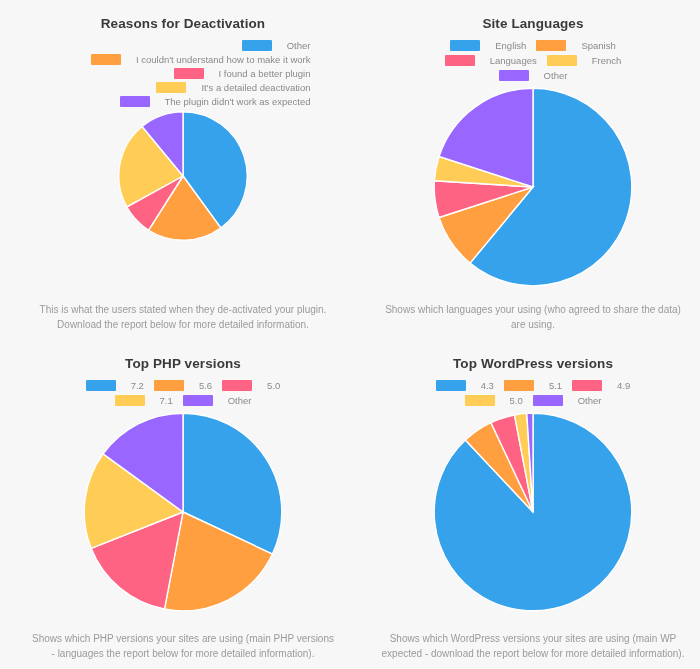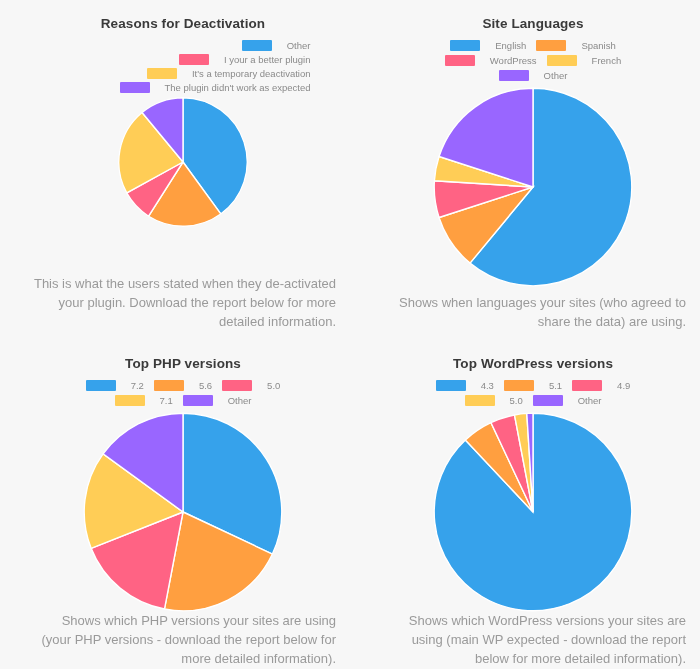--- a/index.html
+++ b/index.html
@@ -67,25 +67,25 @@
     justify-content: center;
     align-items: flex-start;
     flex: 1 1 auto;
     width: 100%;
   }
   .pie {
     border-radius: 50%;
     display: block;
   }
   .caption {
-    font-size: 13px;
+    font-size: 10px;
     line-height: 1.45;
     color: #9a9a9a;
     width: 100%;
-    text-align: right;
+    text-align: center;
     padding-bottom: 8px;
   }
   
   .card-deactivation .legend {
     flex-direction: column;
     align-items: flex-end;
     width: 255px;
     gap: 3px;
     margin-bottom: 4px;
   }
@@ -102,26 +102,30 @@
 <div class="grid">
 
   <div class="card card-deactivation">
     <div class="chart-title">Reasons for Deactivation</div>
     <div class="legend">
         <span class="legend-item">
           <span class="legend-swatch" style="background: rgb(54, 162, 235);"></span>
           <span class="legend-label">Other</span>
         </span>
         <span class="legend-item">
-          <span class="legend-swatch" style="background: rgb(255, 99, 132);"></span>
-          <span class="legend-label">I your a better plugin</span>
-        </span>
-        <span class="legend-item">
-          <span class="legend-swatch" style="background: rgb(255, 205, 86);"></span>
-          <span class="legend-label">It's a temporary deactivation</span>
+          <span class="legend-swatch" style="background: rgb(255, 159, 64);"></span>
+          <span class="legend-label">I couldn't understand how to make it work</span>
+        </span>
+        <span class="legend-item">
+          <span class="legend-swatch" style="background: rgb(255, 99, 132);"></span>
+          <span class="legend-label">I found a better plugin</span>
+        </span>
+        <span class="legend-item">
+          <span class="legend-swatch" style="background: rgb(255, 205, 86);"></span>
+          <span class="legend-label">It's a detailed deactivation</span>
         </span>
         <span class="legend-item">
           <span class="legend-swatch" style="background: rgb(153, 102, 255);"></span>
           <span class="legend-label">The plugin didn't work as expected</span>
         </span>
       </div>
     <div class="pie-wrap">
       <svg class="pie" width="130" height="130" viewBox="0 0 100 100">
           <path d="M 50 50 L 50.000 0.600 A 49.4 49.4 0 0 1 79.037 89.965 Z" fill="#36a2eb" stroke="#ffffff" stroke-width="1.0769230769230769"></path>
           <path d="M 50 50 L 79.037 89.965 A 49.4 49.4 0 0 1 23.530 91.710 Z" fill="#ff9f40" stroke="#ffffff" stroke-width="1.0769230769230769"></path>
@@ -139,41 +143,41 @@
         <span class="legend-item">
           <span class="legend-swatch" style="background: rgb(54, 162, 235);"></span>
           <span class="legend-label">English</span>
         </span>
         <span class="legend-item">
           <span class="legend-swatch" style="background: rgb(255, 159, 64);"></span>
           <span class="legend-label">Spanish</span>
         </span>
         <span class="legend-item">
           <span class="legend-swatch" style="background: rgb(255, 99, 132);"></span>
-          <span class="legend-label">WordPress</span>
+          <span class="legend-label">Languages</span>
         </span>
         <span class="legend-item">
           <span class="legend-swatch" style="background: rgb(255, 205, 86);"></span>
           <span class="legend-label">French</span>
         </span>
         <span class="legend-item">
           <span class="legend-swatch" style="background: rgb(153, 102, 255);"></span>
           <span class="legend-label">Other</span>
         </span>
       </div>
     <div class="pie-wrap">
       <svg class="pie" width="200" height="200" viewBox="0 0 100 100">
           <path d="M 50 50 L 50.000 0.600 A 49.4 49.4 0 1 1 18.511 88.063 Z" fill="#36a2eb" stroke="#ffffff" stroke-width="0.7"></path>
           <path d="M 50 50 L 18.511 88.063 A 49.4 49.4 0 0 1 3.018 65.265 Z" fill="#ff9f40" stroke="#ffffff" stroke-width="0.7"></path>
           <path d="M 50 50 L 3.018 65.265 A 49.4 49.4 0 0 1 0.697 46.898 Z" fill="#ff6384" stroke="#ffffff" stroke-width="0.7"></path>
           <path d="M 50 50 L 0.697 46.898 A 49.4 49.4 0 0 1 3.018 34.735 Z" fill="#ffcd56" stroke="#ffffff" stroke-width="0.7"></path>
           <path d="M 50 50 L 3.018 34.735 A 49.4 49.4 0 0 1 50.000 0.600 Z" fill="#9966ff" stroke="#ffffff" stroke-width="0.7"></path>
         </svg>
     </div>
-    <div class="caption">Shows when languages your sites (who agreed to share the data) are using.</div>
+    <div class="caption">Shows which languages your using (who agreed to share the data) are using.</div>
   </div>
 
   <div class="card card-php">
     <div class="chart-title">Top PHP versions</div>
     <div class="legend">
         <span class="legend-item">
           <span class="legend-swatch" style="background: rgb(54, 162, 235);"></span>
           <span class="legend-label">7.2</span>
         </span>
         <span class="legend-item">
@@ -195,21 +199,21 @@
       </div>
     <div class="pie-wrap">
       <svg class="pie" width="200" height="200" viewBox="0 0 100 100">
           <path d="M 50 50 L 50.000 0.600 A 49.4 49.4 0 0 1 94.698 71.033 Z" fill="#36a2eb" stroke="#ffffff" stroke-width="0.7"></path>
           <path d="M 50 50 L 94.698 71.033 A 49.4 49.4 0 0 1 40.743 98.525 Z" fill="#ff9f40" stroke="#ffffff" stroke-width="0.7"></path>
           <path d="M 50 50 L 40.743 98.525 A 49.4 49.4 0 0 1 4.069 68.185 Z" fill="#ff6384" stroke="#ffffff" stroke-width="0.7"></path>
           <path d="M 50 50 L 4.069 68.185 A 49.4 49.4 0 0 1 10.035 20.963 Z" fill="#ffcd56" stroke="#ffffff" stroke-width="0.7"></path>
           <path d="M 50 50 L 10.035 20.963 A 49.4 49.4 0 0 1 50.000 0.600 Z" fill="#9966ff" stroke="#ffffff" stroke-width="0.7"></path>
         </svg>
     </div>
-    <div class="caption">Shows which PHP versions your sites are using (your PHP versions - download the report below for more detailed information).</div>
+    <div class="caption">Shows which PHP versions your sites are using (main PHP versions - languages the report below for more detailed information).</div>
   </div>
 
   <div class="card card-wp">
     <div class="chart-title">Top WordPress versions</div>
     <div class="legend">
         <span class="legend-item">
           <span class="legend-swatch" style="background: rgb(54, 162, 235);"></span>
           <span class="legend-label">4.3</span>
         </span>
         <span class="legend-item">

